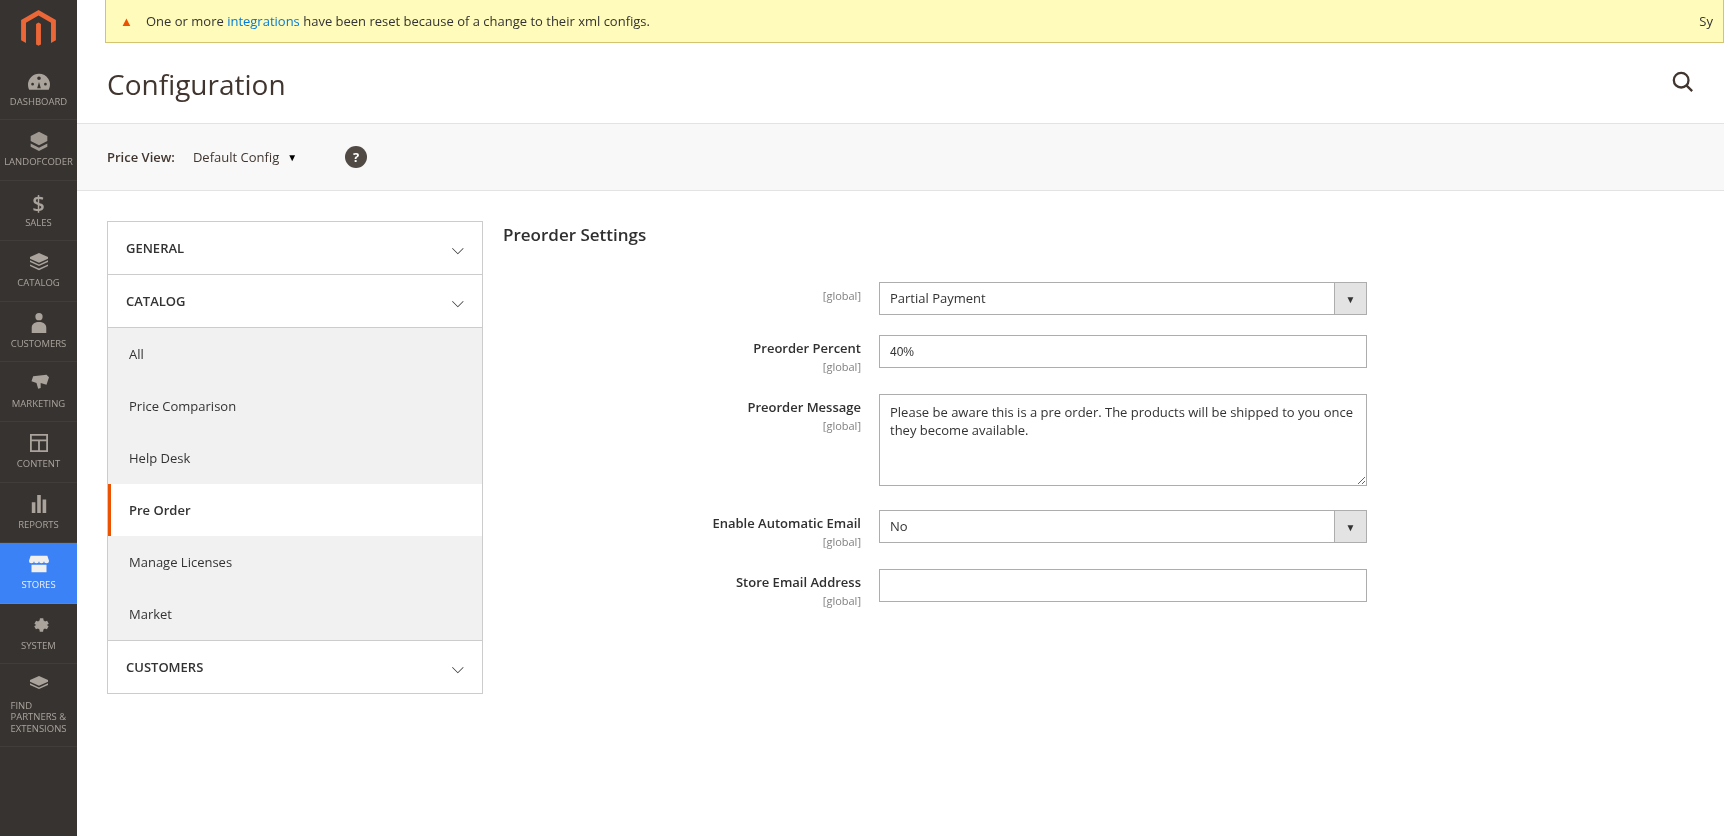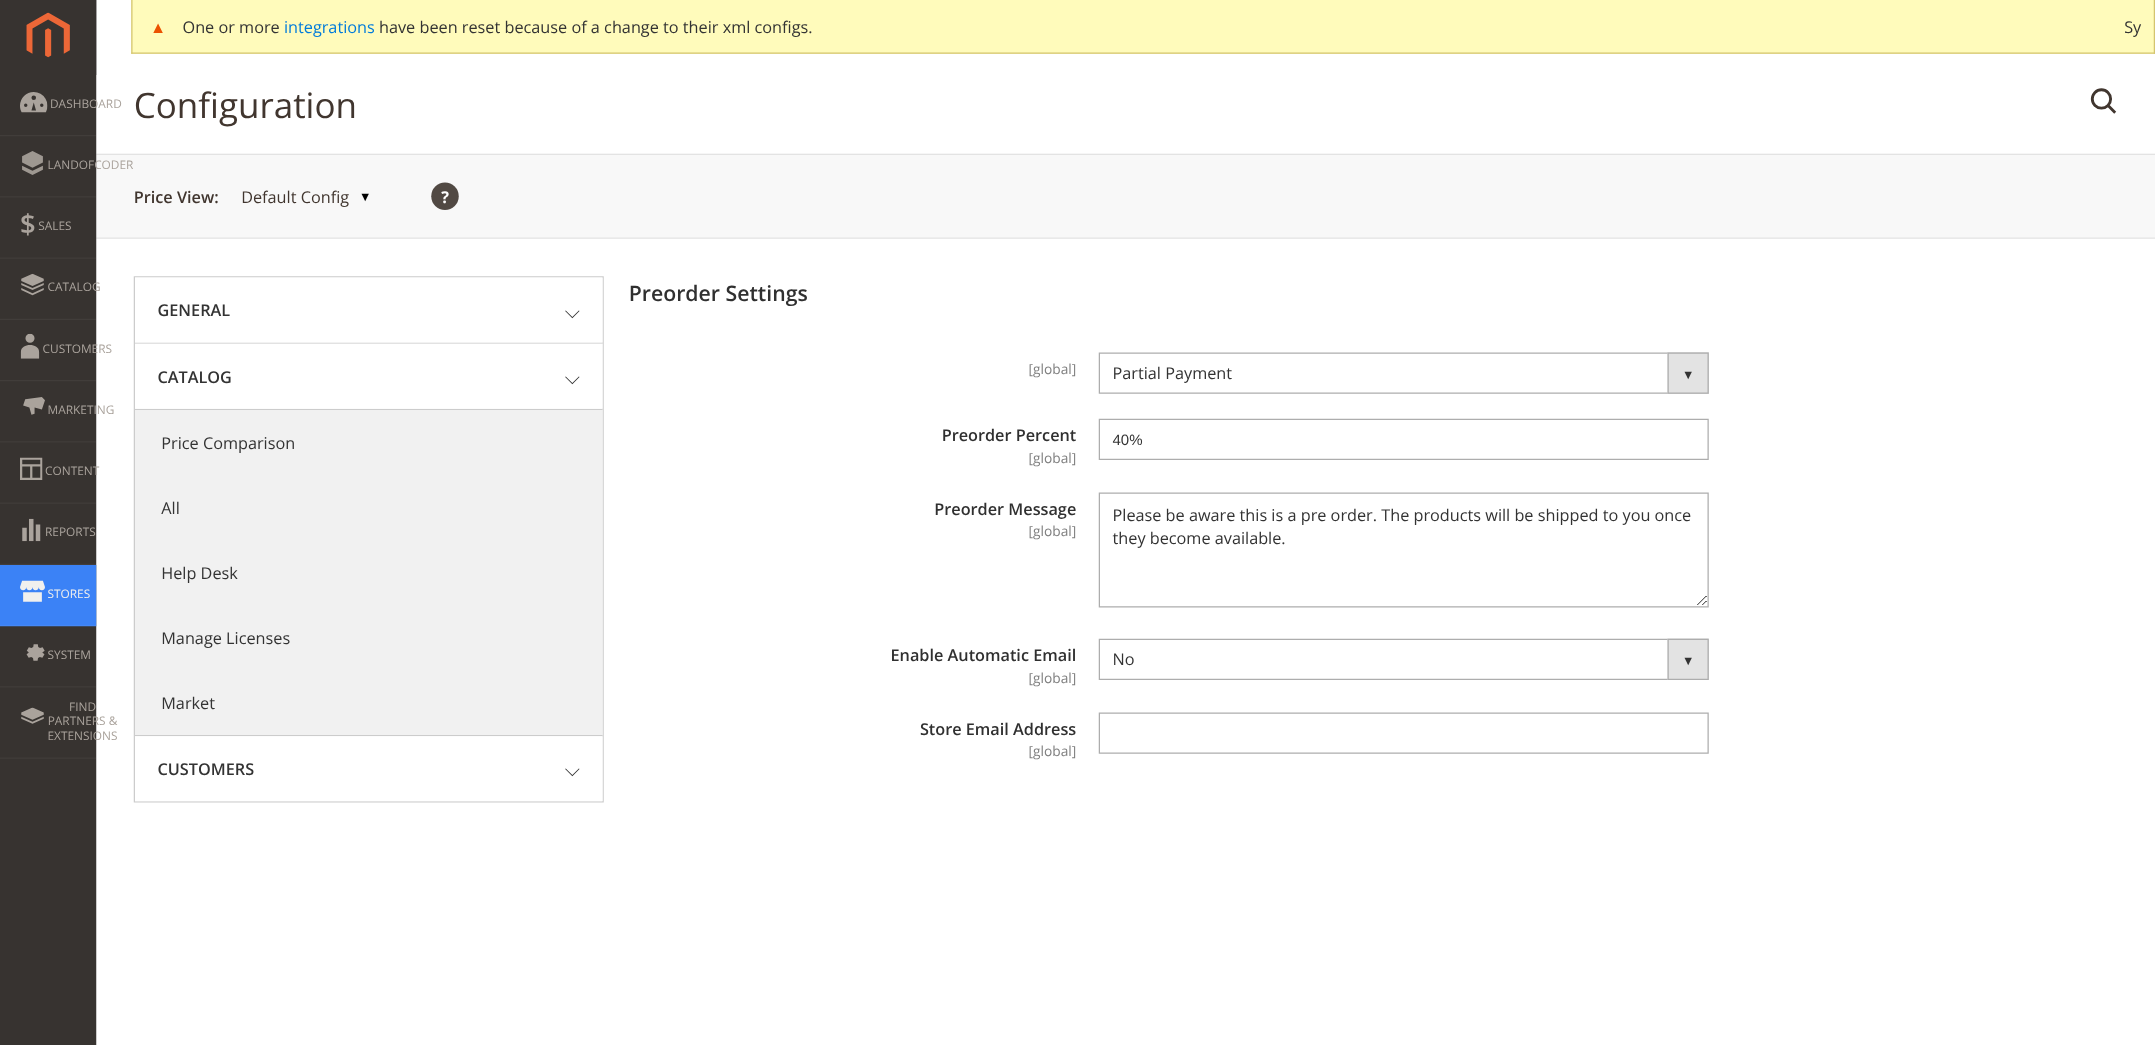--- a/index.html
+++ b/index.html
@@ -2,21 +2,21 @@
 <html><head>
 <meta charset="utf-8">
 <style>
 * { margin: 0; padding: 0; box-sizing: border-box; }
 body { font-family: 'Open Sans', Arial, sans-serif; font-size: 14px; color: #333; background: #fff; overflow-x: hidden; }
 
 
 .sidebar { position: fixed; left: 0; top: 0; width: 77px; height: 100vh; background: #373330; z-index: 100; }
 .logo { width: 77px; height: 60px; display: flex; align-items: center; justify-content: center; background: #373330; }
 .logo svg { width: 35px; height: 40px; }
-.nav-item { display: flex; flex-direction: row; align-items: center; padding: 10px 16px 12px; cursor: pointer; color: #aaa39c; font-size: 9.5px; text-align: center; border-bottom: 1px solid rgba(255,255,255,0.05); }
+.nav-item { display: flex; flex-direction: column; align-items: center; padding: 10px 16px 12px; cursor: pointer; color: #aaa39c; font-size: 9.5px; border-bottom: 1px solid rgba(255,255,255,0.05); }
 .nav-item.active { background: #3b82f6; color: #f1f0ee; }
 .nav-item .nav-icon { font-size: 20px; margin-bottom: 4px; line-height: 1; display: flex; align-items: center; justify-content: center; height: 22px; }
 .nav-item .nav-label { line-height: 1.2; padding: 0 2px; }
 
 
 .main { margin-left: 77px; min-height: 100vh; }
 .notice { background: #fffbbb; border: 1px solid #d4c46f; border-top: none; margin: 0 0 0 28px; padding: 12px 20px 12px 40px; position: relative; font-size: 13px; color: #333; }
 .notice .warn-icon { position: absolute; left: 14px; top: 12px; color: #eb5202; font-weight: bold; }
 .notice a { color: #007bdb; text-decoration: none; }
 .sys { position: absolute; right: 10px; top: 12px; color: #333; font-size: 13px; }
@@ -195,23 +195,24 @@
         </div>
       </div>
       <div class="cfg-section">
         <div class="cfg-section-head">
           <span>CATALOG</span>
           <span class="chev">⌵</span>
         </div>
       </div>
       <div class="cfg-section open">
         <div class="cfg-items">
+          <div class="cfg-item">All</div>
           <div class="cfg-item">Price Comparison</div>
-          <div class="cfg-item">All</div>
           <div class="cfg-item">Help Desk</div>
+          <div class="cfg-item active">Pre Order</div>
           <div class="cfg-item">Manage Licenses</div>
           <div class="cfg-item">Market</div>
         </div>
       </div>
       <div class="cfg-section">
         <div class="cfg-section-head">
           <span>CUSTOMERS</span>
           <span class="chev">⌵</span>
         </div>
       </div>

